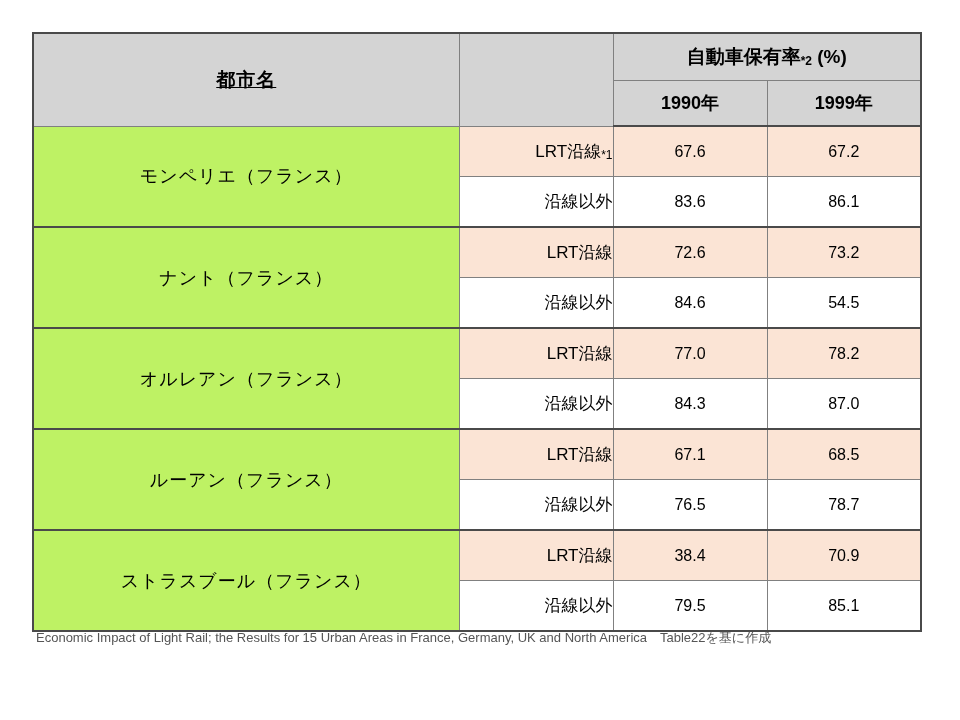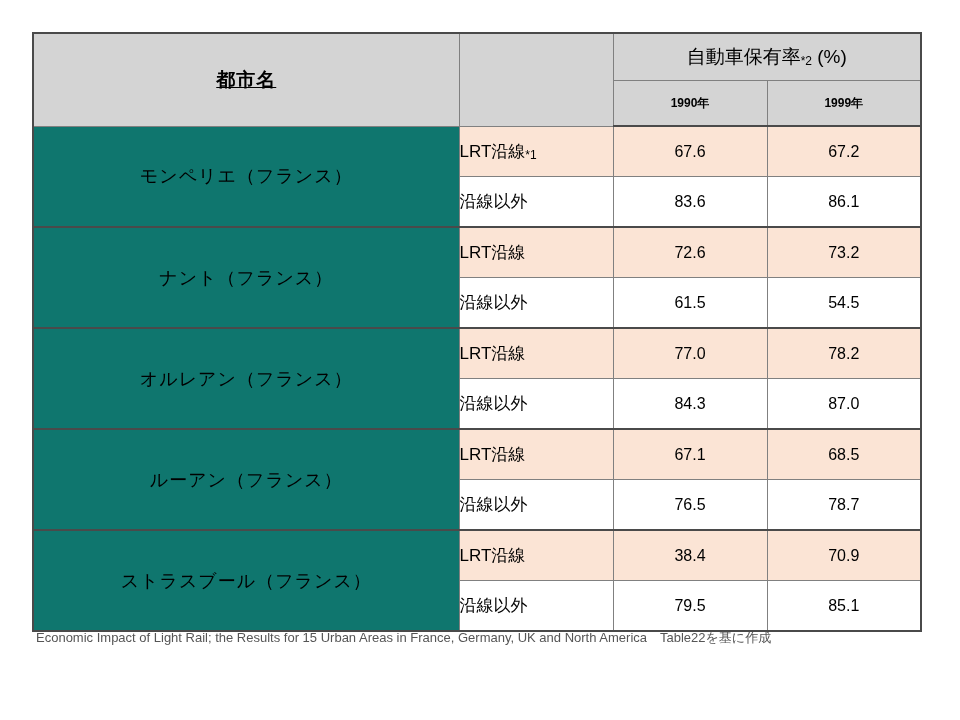--- a/index.html
+++ b/index.html
@@ -46,52 +46,52 @@
     letter-spacing: 1px;
     border-right: 1px solid #808080 !important;
     text-decoration: underline;
   }
   .hdr-blank {
     background: #d4d4d4;
   }
   .hdr-rate {
     background: #d4d4d4;
     text-align: center;
-    font-weight: normal;
+    font-weight: bold;
     font-size: 19px;
     height: 46px;
   }
   .hdr-year {
     background: #d4d4d4;
     text-align: center;
     font-weight: bold;
-    font-size: 12px;
+    font-size: 18px;
     height: 44px;
   }
   .sup {
     font-size: 12px;
     vertical-align: baseline;
     position: relative;
     top: 2px;
   }
   
   .city-cell {
-    background: #0f766e;
+    background: #bef264;
     text-align: center;
     font-size: 18px;
     letter-spacing: 1px;
     border-bottom: 2px solid #4a4a4a !important;
     border-right: 1px solid #808080 !important;
   }
   .city-cell.lastrow {
     border-bottom: none !important;
     text-align: center;
   }
   .lbl-cell {
-    text-align: left;
+    text-align: right;
     font-size: 17px;
     height: 49px;
     background: #ffffff;
   }
   .lbl-cell.lrt {
     background: #fbe4d5;
   }
   .val-cell {
     text-align: center;
     font-size: 16px;
@@ -159,21 +159,21 @@
         </tr>
 
         <tr>
           <td class="city-cell" rowspan="2">ナント（フランス）</td>
           <td class="lbl-cell lrt">LRT沿線</td>
           <td class="val-cell lrt">72.6</td>
           <td class="val-cell lrt">73.2</td>
         </tr>
         <tr>
           <td class="lbl-cell sep-bottom">沿線以外</td>
-          <td class="val-cell sep-bottom">61.5</td>
+          <td class="val-cell sep-bottom">84.6</td>
           <td class="val-cell sep-bottom">54.5</td>
         </tr>
 
         <tr>
           <td class="city-cell" rowspan="2">オルレアン（フランス）</td>
           <td class="lbl-cell lrt">LRT沿線</td>
           <td class="val-cell lrt">77.0</td>
           <td class="val-cell lrt">78.2</td>
         </tr>
         <tr>

